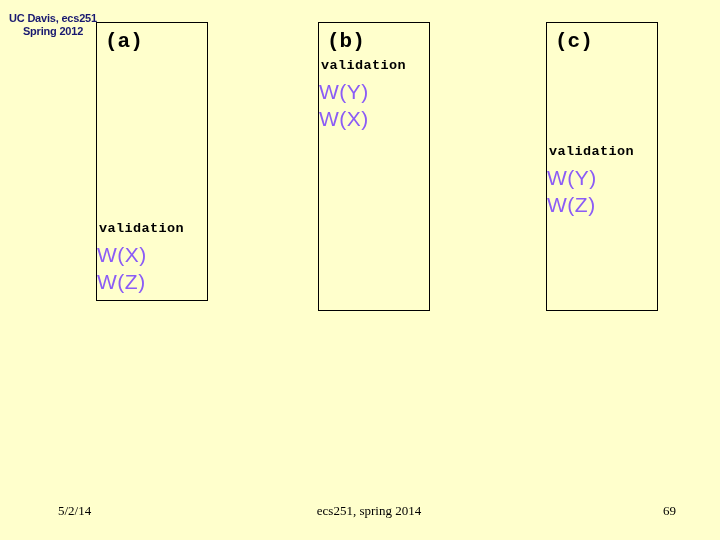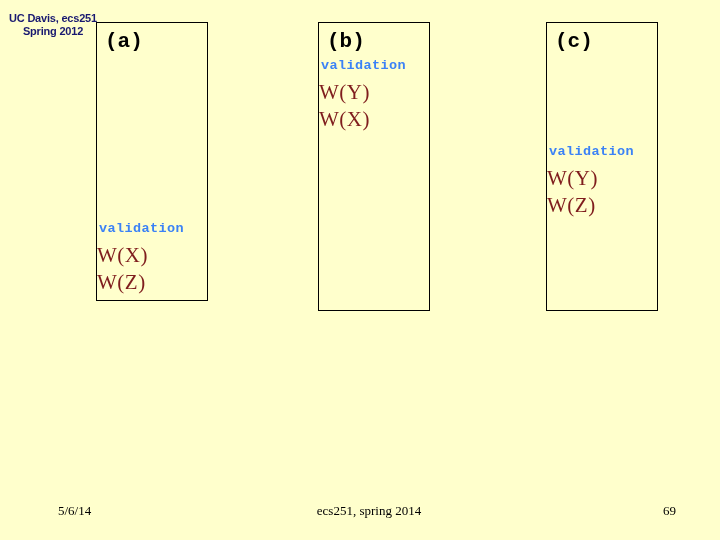--- a/index.html
+++ b/index.html
@@ -59,31 +59,31 @@
     line-height: 24px;
     color: #000000;
     white-space: nowrap;
   }
   .validation-label {
     position: absolute;
     font-family: "Liberation Mono", "DejaVu Sans Mono", monospace;
     font-size: 13.5px;
     font-weight: bold;
     line-height: 16px;
-    color: #3b82f6;
+    color: #000000;
     letter-spacing: 0.4px;
     white-space: nowrap;
   }
   .op {
     position: absolute;
-    font-family: Liberation Serif, serif;
+    font-family: Liberation Sans, sans-serif;
     font-size: 21px;
     font-weight: normal;
     line-height: 24px;
-    color: #7f1d1d;
+    color: #8b5cf6;
     letter-spacing: 0.5px;
     white-space: nowrap;
   }
 
   
   #label-a      { left: 105px; top: 30px; }
   #valid-a      { left: 99px;  top: 221px; }
   #a-op-0       { left: 97px;  top: 243px; }
   #a-op-1       { left: 97px;  top: 270px; }
 
@@ -135,17 +135,17 @@
   <div class="box-label" id="label-b">(b)</div>
   <div class="validation-label" id="valid-b">validation</div>
   <div class="op" id="b-op-0">W(Y)</div>
   <div class="op" id="b-op-1">W(X)</div>
 
   <div class="box-label" id="label-c">(c)</div>
   <div class="validation-label" id="valid-c">validation</div>
   <div class="op" id="c-op-0">W(Y)</div>
   <div class="op" id="c-op-1">W(Z)</div>
 
-  <div class="footer-item" id="footer-date">5/6/14</div>
+  <div class="footer-item" id="footer-date">5/2/14</div>
   <div class="footer-item" id="footer-center">ecs251, spring 2014</div>
   <div class="footer-item" id="footer-page">69</div>
 
 </div>
 
 </body></html>

